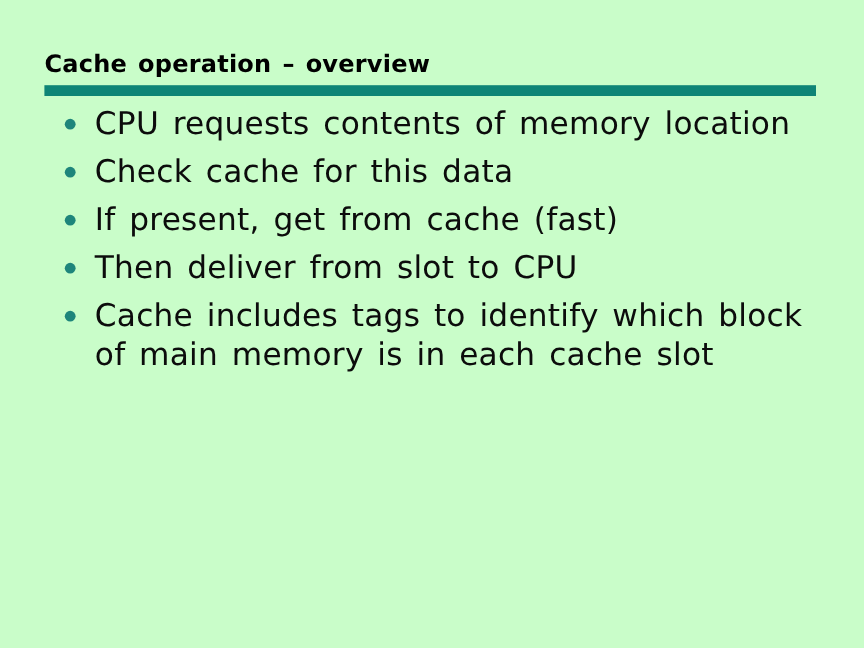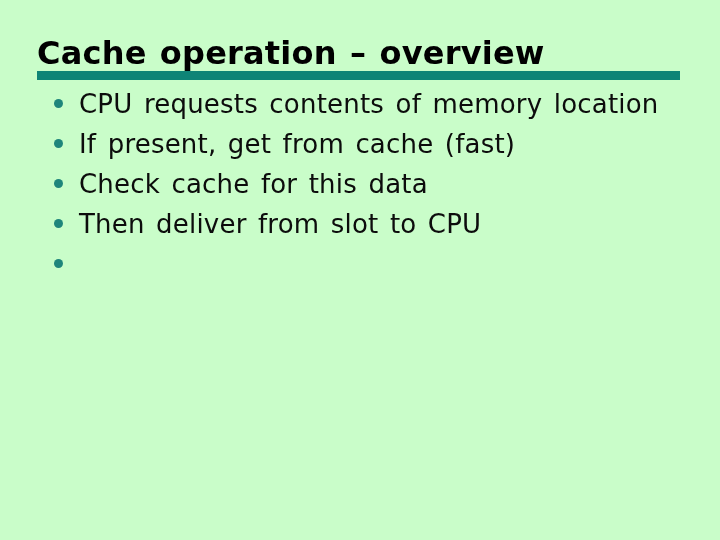--- a/index.html
+++ b/index.html
@@ -18,21 +18,21 @@
   .slide{
     position:relative;
     width:720px;
     height:540px;
     background:var(--background);
   }
   .slide-title{
     position:absolute;
     left:37px;
     top:38px;
-    font-size:32px;
+    font-size:20px;
     font-weight:bold;
     line-height:30px;
     color:var(--title);
     letter-spacing:0.2px;
     word-spacing:2px;
     white-space:nowrap;
   }
   .title-underline{
     position:absolute;
     left:37px;
@@ -81,28 +81,30 @@
 
   <div class="title-underline"></div>
 
   <ul class="bullet-list">
     <li class="bullet-item">
       <span class="bullet-dot"></span>
       <span class="bullet-text">CPU requests contents of memory location</span>
     </li>
     <li class="bullet-item">
       <span class="bullet-dot"></span>
-      <span class="bullet-text">If present, get from cache (fast)</span>
+      <span class="bullet-text">Check cache for this data</span>
     </li>
     <li class="bullet-item">
       <span class="bullet-dot"></span>
-      <span class="bullet-text">Check cache for this data</span>
+      <span class="bullet-text">If present, get from cache (fast)</span>
     </li>
     <li class="bullet-item">
       <span class="bullet-dot"></span>
       <span class="bullet-text">Then deliver from slot to CPU</span>
     </li>
     <li class="bullet-item">
       <span class="bullet-dot"></span>
+      <span class="bullet-text">Cache includes tags to identify which block
+of main memory is in each cache slot</span>
     </li>
   </ul>
 
 </div>
 
 </body></html>

